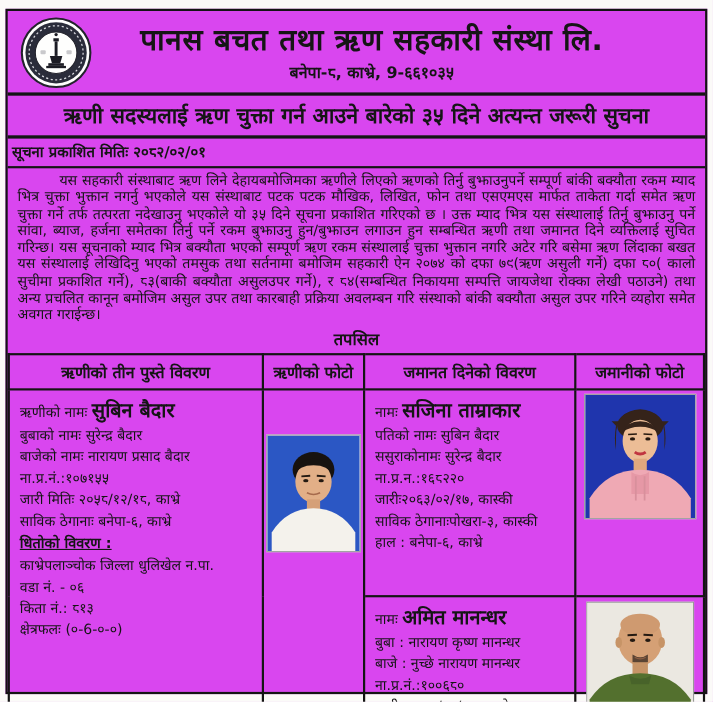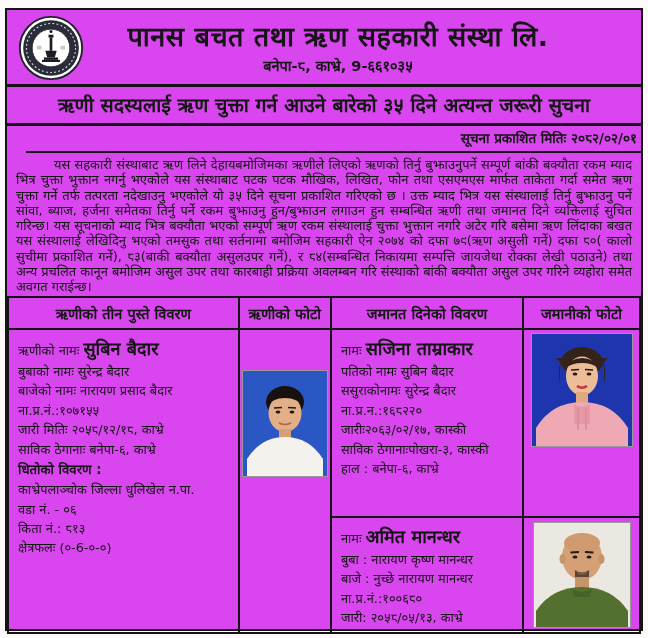--- a/index.html
+++ b/index.html
@@ -13,40 +13,40 @@
   
   .header { display:flex; align-items:center; padding:4px 10px 2px 10px; border-bottom:3.5px solid #141414; height:78px; }
   .seal { width:68px; height:68px; flex:0 0 68px; }
   .head-text { flex:1; text-align:center; padding-right:40px; }
   .org-name { font-size:27px; font-weight:bold; letter-spacing:.5px; line-height:1.15; }
   .org-address { font-size:14.5px; font-weight:bold; margin-top:3px; }
 
   
   .title-bar { text-align:center; font-size:19.5px; font-weight:bold; padding:4px 6px 5px;
                border-bottom:3px solid #141414; }
-  .date-bar { text-align:right; font-size:13.5px; font-weight:bold; padding:3px 4px 4px;
-              border-bottom:2px solid #141414;margin-left:19px; }
+  .date-bar { text-align:left; font-size:13.5px; font-weight:bold; padding:3px 4px 4px;
+              border-bottom:2px solid #141414; }
 
   
   .body-text { font-size:12.9px; line-height:1.185; text-align:justify; padding:4px 9px 1px 9px;
                text-indent:38px; }
   .tapasil { text-align:center; font-weight:bold; font-size:15px; padding:2px 0 3px; }
 
   
   table { width:100%; border-collapse:collapse; flex:1; table-layout:fixed; }
   th, td { border:2.2px solid #141414; vertical-align:top;margin-top:40px; }
   th { font-size:14.5px; font-weight:bold; padding:5px 2px; text-align:center; height:32px; }
   td.details { padding:5px 8px 4px 9px; font-size:12.8px; line-height:1.52; }
   td.photo-cell { text-align:center; vertical-align:top; }
   .col-borrower { width:36.5%; } .col-bphoto { width:14.6%; }
   .col-guarantor { width:30.4%; } .col-gphoto { width:18.5%; }
   tr.row-g1 td { height:188px; }
   tr.row-g2 td { height:112px; }
   .person-name { font-weight:bold; font-size:18px; }
-  .collateral-head { font-weight:bold; font-size:13.2px; margin-top:1px; }
+  .collateral-head { font-weight:bold; text-decoration:underline; font-size:13.2px; margin-top:1px; }
   .detail-line { white-space:nowrap; overflow:hidden; }
 
   .photo { display:inline-block; border:1px solid #999; background:#fff; }
   .photo svg { display:block; }
   .photo-borrower { margin-top:40px; }
   .photo-g1 { margin-top:3px; }
   .photo-g2 { margin-top:4px; }
 </style>
 </head>
 <body>
@@ -74,20 +74,21 @@
       <div class="head-text">
         <div class="org-name">पानस बचत तथा ऋण सहकारी संस्था लि.</div>
         <div class="org-address">बनेपा-८, काभ्रे, 9-६६१०३५</div>
       </div>
     </div>
 
     <div class="title-bar">ऋणी सदस्यलाई ऋण चुक्ता गर्न आउने बारेको ३५ दिने अत्यन्त जरूरी सुचना</div>
     <div class="date-bar">सूचना प्रकाशित मितिः २०८२/०२/०१</div>
 
     <div class="body-text">यस सहकारी संस्थाबाट ऋण लिने देहायबमोजिमका ऋणीले लिएको ऋणको तिर्नु बुझाउनुपर्ने सम्पूर्ण बांकी बक्यौता रकम म्याद भित्र चुक्ता भुक्तान नगर्नु भएकोले यस संस्थाबाट पटक पटक मौखिक, लिखित, फोन तथा एसएमएस मार्फत ताकेता गर्दा समेत ऋण चुक्ता गर्ने तर्फ तत्परता नदेखाउनु भएकोले यो ३५ दिने सूचना प्रकाशित गरिएको छ । उक्त म्याद भित्र यस संस्थालाई तिर्नु बुझाउनु पर्ने सांवा, ब्याज, हर्जना समेतका तिर्नु पर्ने रकम बुझाउनु हुन/बुझाउन लगाउन हुन सम्बन्धित ऋणी तथा जमानत दिने व्यक्तिलाई सुचित गरिन्छ। यस सूचनाको म्याद भित्र बक्यौता भएको सम्पूर्ण ऋण रकम संस्थालाई चुक्ता भुक्तान नगरि अटेर गरि बसेमा ऋण लिंदाका बखत यस संस्थालाई लेखिदिनु भएको तमसुक तथा सर्तनामा बमोजिम सहकारी ऐन २०७४ को दफा ७९(ऋण असुली गर्ने) दफा ८०( कालो सुचीमा प्रकाशित गर्ने), ८३(बाकी बक्यौता असुलउपर गर्ने), र ८४(सम्बन्धित निकायमा सम्पत्ति जायजेथा रोक्का लेखी पठाउने) तथा अन्य प्रचलित कानून बमोजिम असुल उपर तथा कारबाही प्रक्रिया अवलम्बन गरि संस्थाको बांकी बक्यौता असुल उपर गरिने व्यहोरा समेत अवगत गराईन्छ।</div>
+    <div class="tapasil">तपसिल</div>
 
     <table>
       <colgroup>
         <col class="col-borrower">
           <col class="col-bphoto">
           <col class="col-guarantor">
           <col class="col-gphoto">
       </colgroup>
       <tbody>
           <tr>

